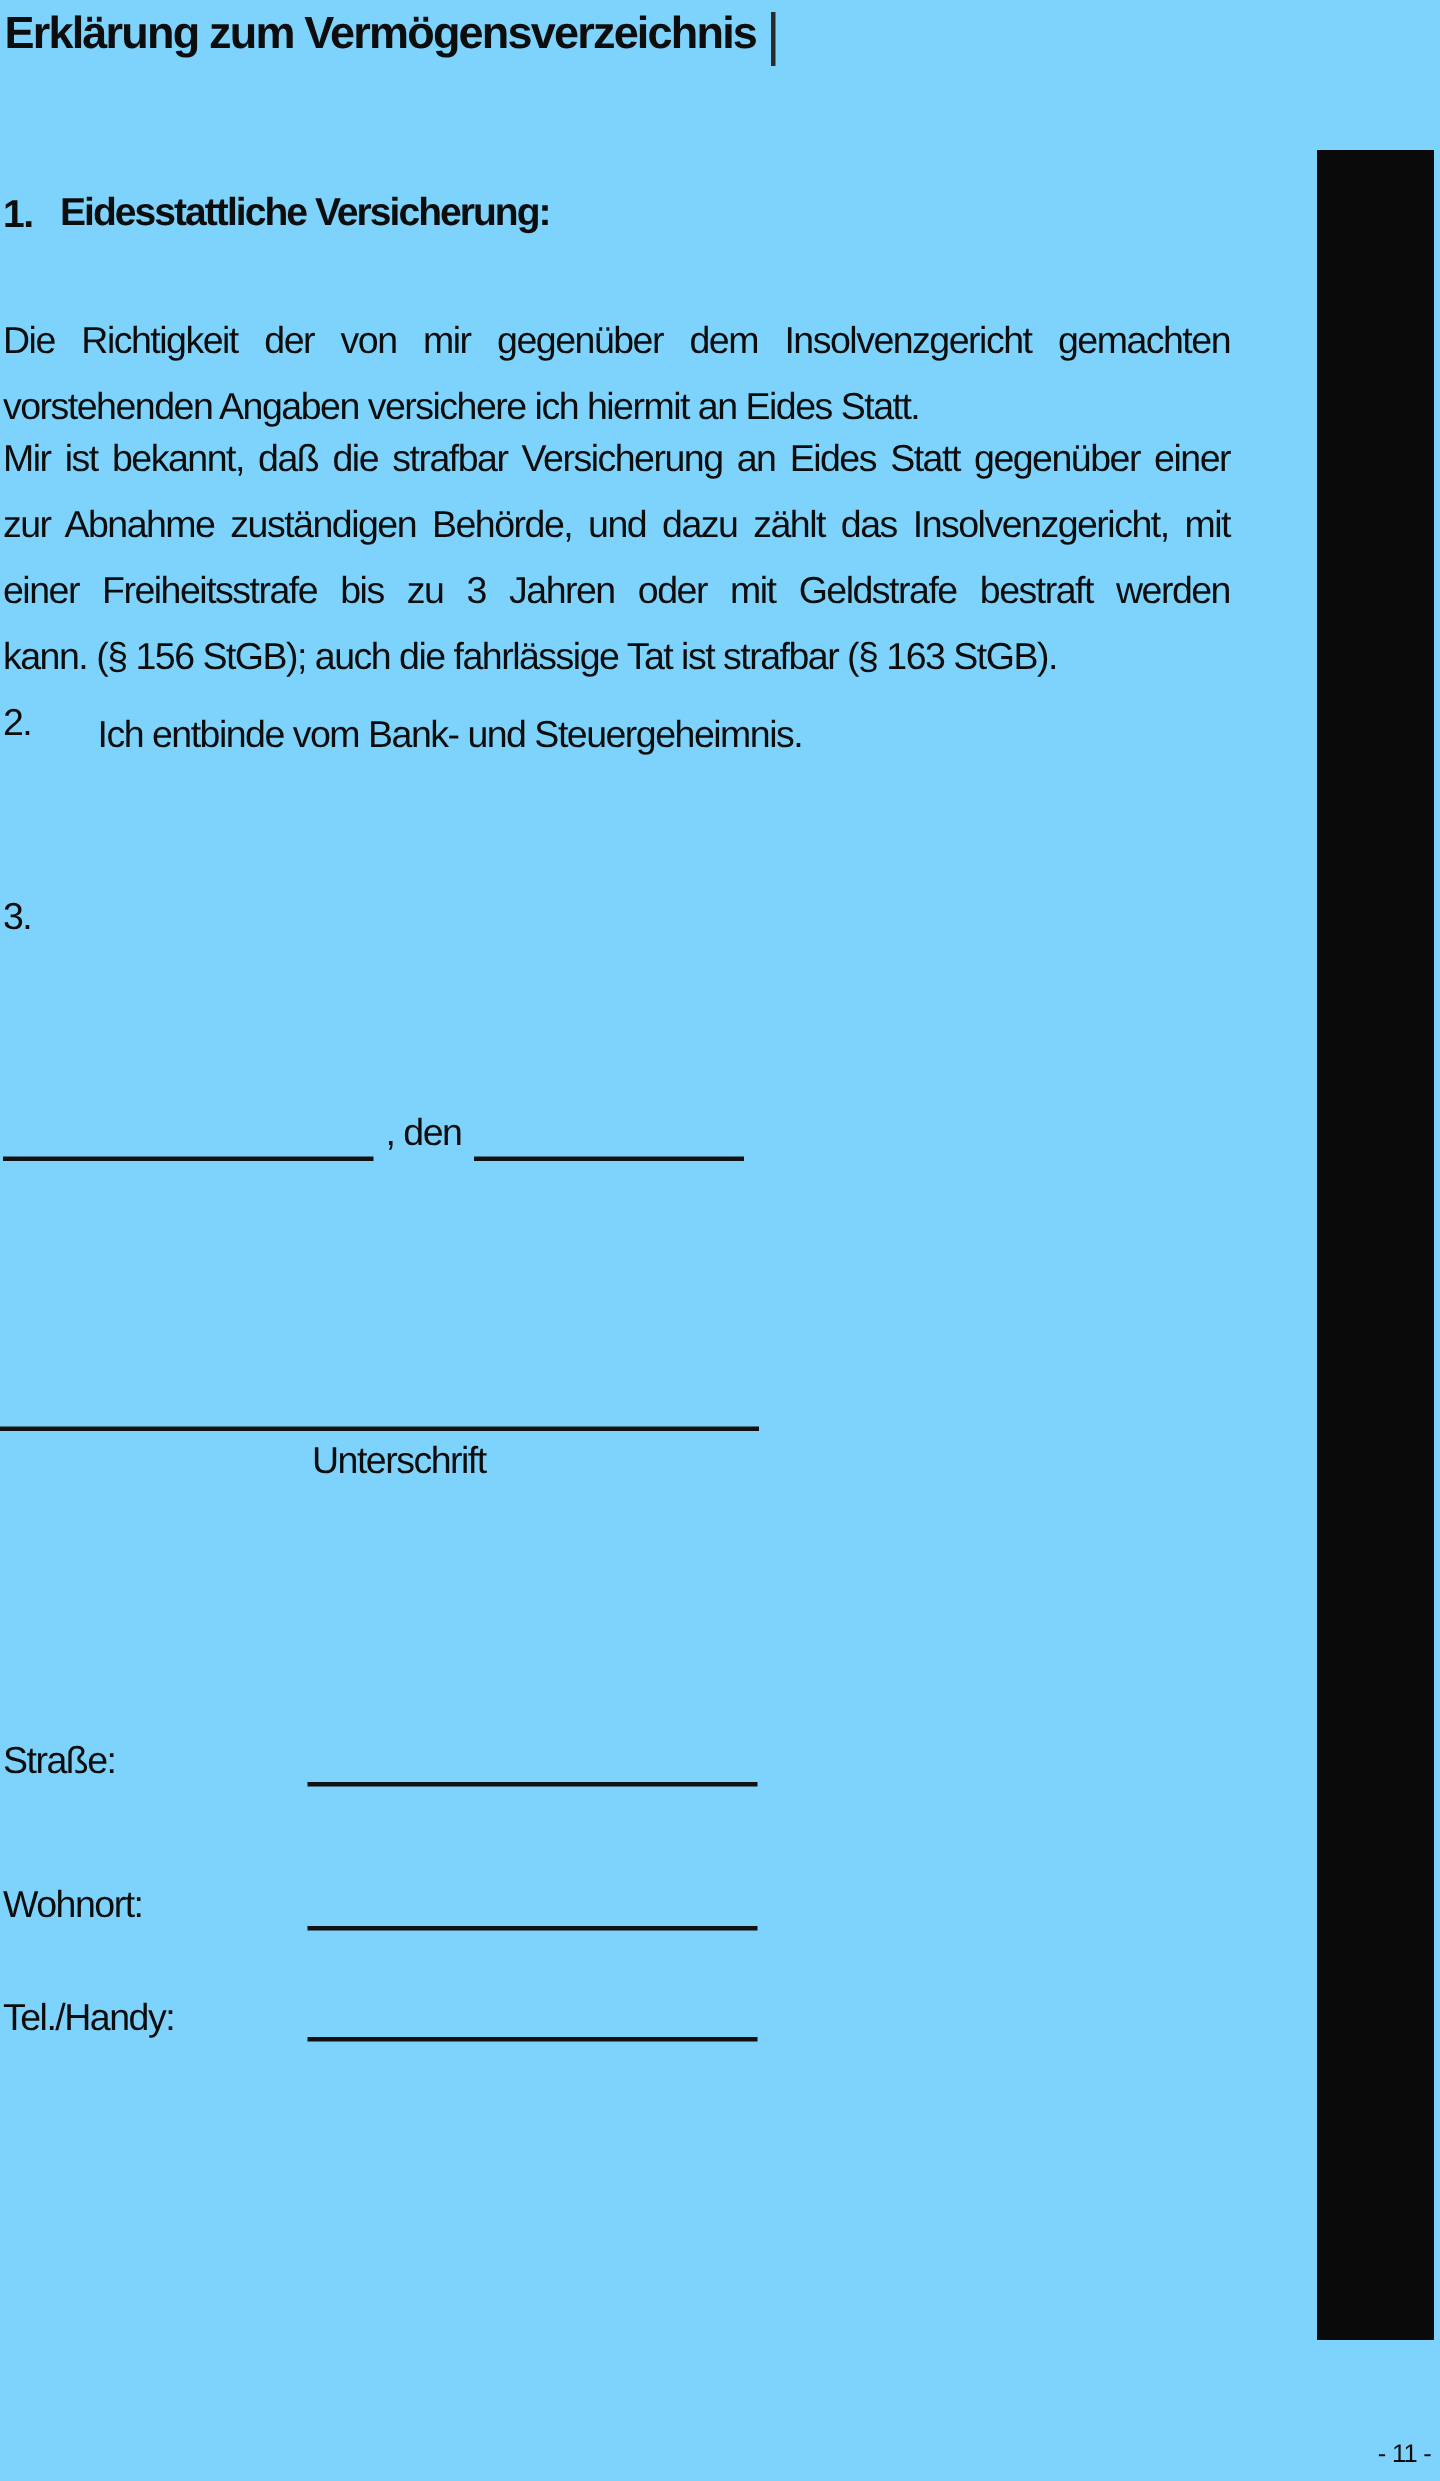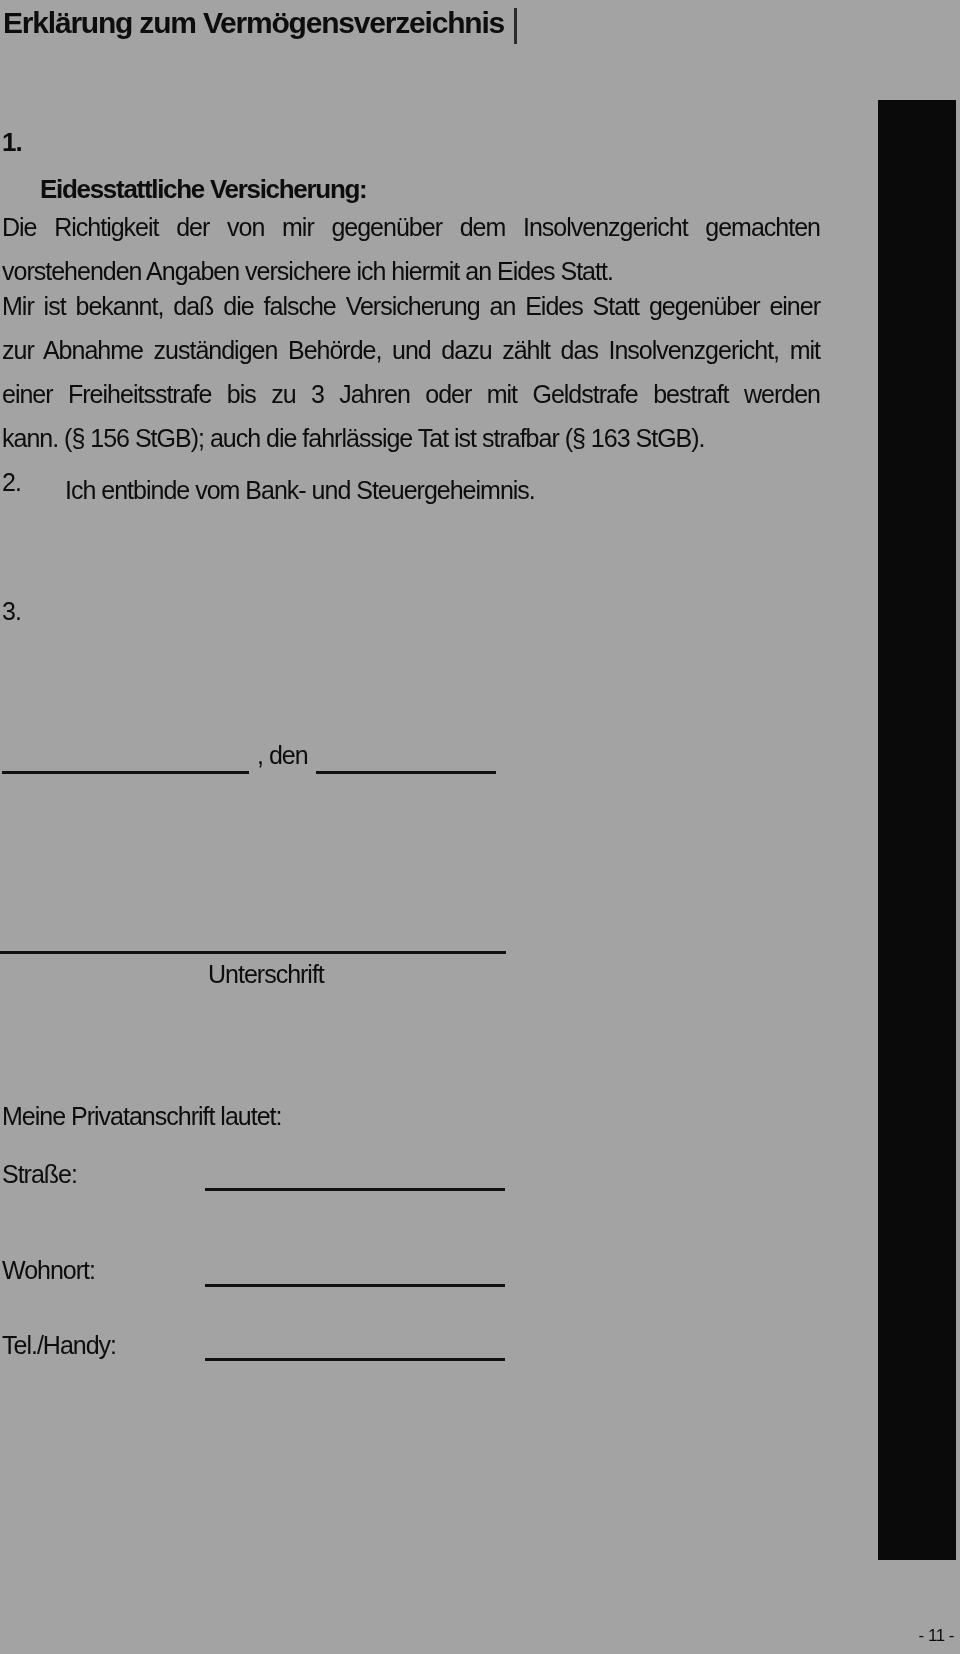--- a/index.html
+++ b/index.html
@@ -1,30 +1,30 @@
 <!DOCTYPE html>
 <html><head>
 <meta charset="utf-8">
 <style>
   html,body{margin:0;padding:0;background:#ffffff;}
   #page{
     position:relative;
     width:960px;height:1654px;
-    background:#a3a3a3;
+    background:#7dd3fc;
     font-family:"Liberation Sans", sans-serif;
     color:#0d0d0d;
     overflow:hidden;
   }
   .abs{position:absolute;}
   .doc-title{
     font-size:30px;font-weight:bold;letter-spacing:-1.2px;
     white-space:nowrap;
   }
   .h1{
-    font-size:26px;font-weight:bold;letter-spacing:-1.3px;white-space:nowrap;margin-top:48px;
+    font-size:26px;font-weight:bold;letter-spacing:-1.3px;white-space:nowrap;
   }
   .body-txt{
     font-size:25px;letter-spacing:-1px;line-height:44px;
   }
   .para{ text-align:justify; }
   .para .jline{ text-align:justify; text-align-last:justify; }
   .para .lline{ text-align:right; text-align-last:left; }
   .num{ font-size:25px; letter-spacing:-1px; }
   .blank{
     border-bottom:3px solid #111111;
@@ -52,39 +52,38 @@
 
   <div class="abs num" style="left:2px;top:127px;font-weight:bold;font-size:26px;">1.</div>
   <div class="abs h1" style="left:40px;top:126px;">Eidesstattliche Versicherung:</div>
 
   <div class="abs body-txt para" style="left:2px;top:205px;width:818px;">
       <div class="jline">Die Richtigkeit der von mir gegenüber dem Insolvenzgericht gemachten</div>
       <div class="lline">vorstehenden Angaben versichere ich hiermit an Eides Statt.</div>
     </div>
 
   <div class="abs body-txt para" style="left:2px;top:284px;width:818px;">
-      <div class="jline">Mir ist bekannt, daß die falsche Versicherung an Eides Statt gegenüber einer</div>
+      <div class="jline">Mir ist bekannt, daß die strafbar Versicherung an Eides Statt gegenüber einer</div>
       <div class="jline">zur Abnahme zuständigen Behörde, und dazu zählt das Insolvenzgericht, mit</div>
       <div class="jline">einer Freiheitsstrafe bis zu 3 Jahren oder mit Geldstrafe bestraft werden</div>
       <div class="lline">kann. (§ 156 StGB); auch die fahrlässige Tat ist strafbar (§ 163 StGB).</div>
     </div>
 
   <div class="abs num" style="left:2px;top:468px;">2.</div>
   <div class="abs body-txt" style="left:65px;top:468px;white-space:nowrap;">Ich entbinde vom Bank- und Steuergeheimnis.</div>
 
   <div class="abs num" style="left:2px;top:597px;">3.</div>
 
   <div class="abs blank" style="left:2px;top:741px;width:247px;"></div>
   <div class="abs label-txt" style="left:257px;top:741px;">, den</div>
   <div class="abs blank" style="left:316px;top:741px;width:180px;"></div>
 
   <div class="abs rule" style="left:0px;top:951px;width:506px;"></div>
   <div class="abs label-txt" style="left:208px;top:960px;">Unterschrift</div>
 
-  <div class="abs label-txt" style="left:2px;top:1102px;">Meine Privatanschrift lautet:</div>
 
   <div class="abs label-txt" style="left:2px;top:1160px;">Straße:</div>
   <div class="abs rule" style="left:205px;top:1188px;width:300px;"></div>
 
   <div class="abs label-txt" style="left:2px;top:1256px;">Wohnort:</div>
   <div class="abs rule" style="left:205px;top:1284px;width:300px;"></div>
 
   <div class="abs label-txt" style="left:2px;top:1331px;">Tel./Handy:</div>
   <div class="abs rule" style="left:205px;top:1358px;width:300px;"></div>
 

